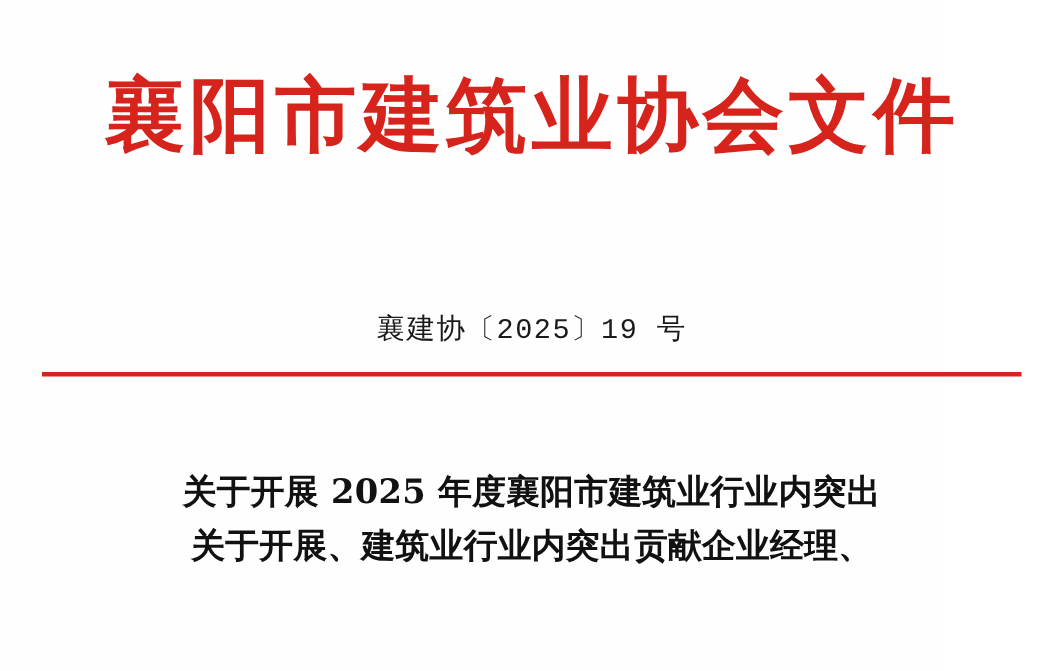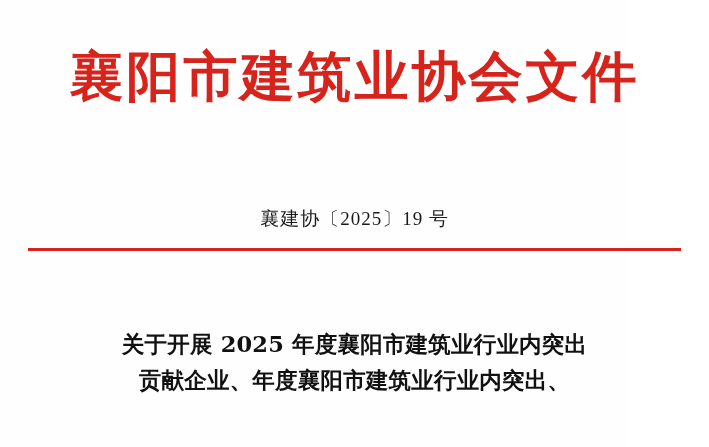--- a/index.html
+++ b/index.html
@@ -35,36 +35,36 @@
     color: #d6231b;
     letter-spacing: 3px;
     white-space: nowrap;
   }
   .doc-number {
     position: absolute;
     top: 206px;
     left: 0;
     width: 709px;
     text-align: center;
-    font-family: Liberation Serif, serif;
+    font-family: Liberation Mono, monospace;
     font-size: 19px;
     color: #1a1a1a;
     letter-spacing: 1px;
   }
   .red-rule {
     position: absolute;
     top: 248px;
     left: 28px;
     width: 653px;
     height: 3px;
     background: #d6231b;
   }
   .doc-title {
     position: absolute;
-    top: 326px;
+    top: 310px;
     left: 58px;
     width: 593px;
     text-align: center;
     font-family: "DejaVu Serif", "Liberation Serif", serif;
     font-weight: bold;
     font-size: 22.5px;
     line-height: 1.62;
     color: #111111;
     letter-spacing: 0.2px;
   }
@@ -81,16 +81,16 @@
   <div class="masthead">
     <div class="masthead-title">襄阳市建筑业协会文件</div>
   </div>
 
   <div class="doc-number">襄建协〔2025〕19 号</div>
 
   <div class="red-rule"></div>
 
   <div class="doc-title">
     <span>关于开展 2025 年度襄阳市建筑业行业内突出</span>
-    <span>贡献企业、年度襄阳市建筑业行业内突出、</span>
+    <span>关于开展、建筑业行业内突出贡献企业经理、</span>
   </div>
 
 </div>
 
 </body></html>

